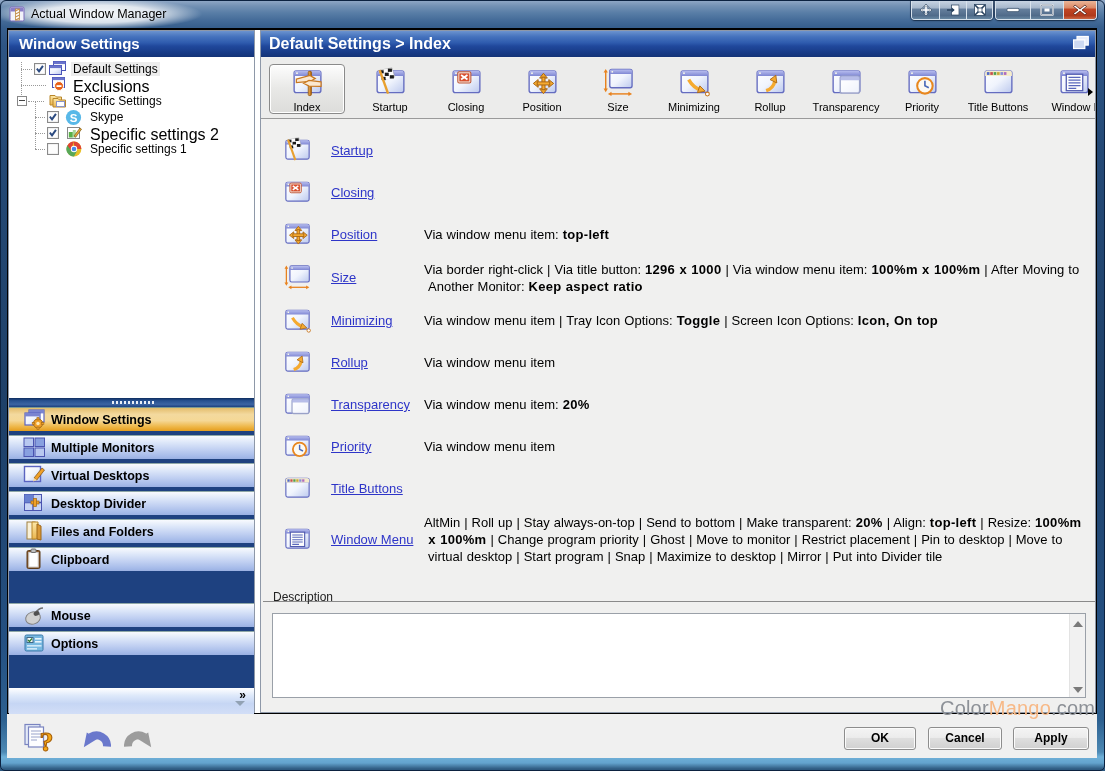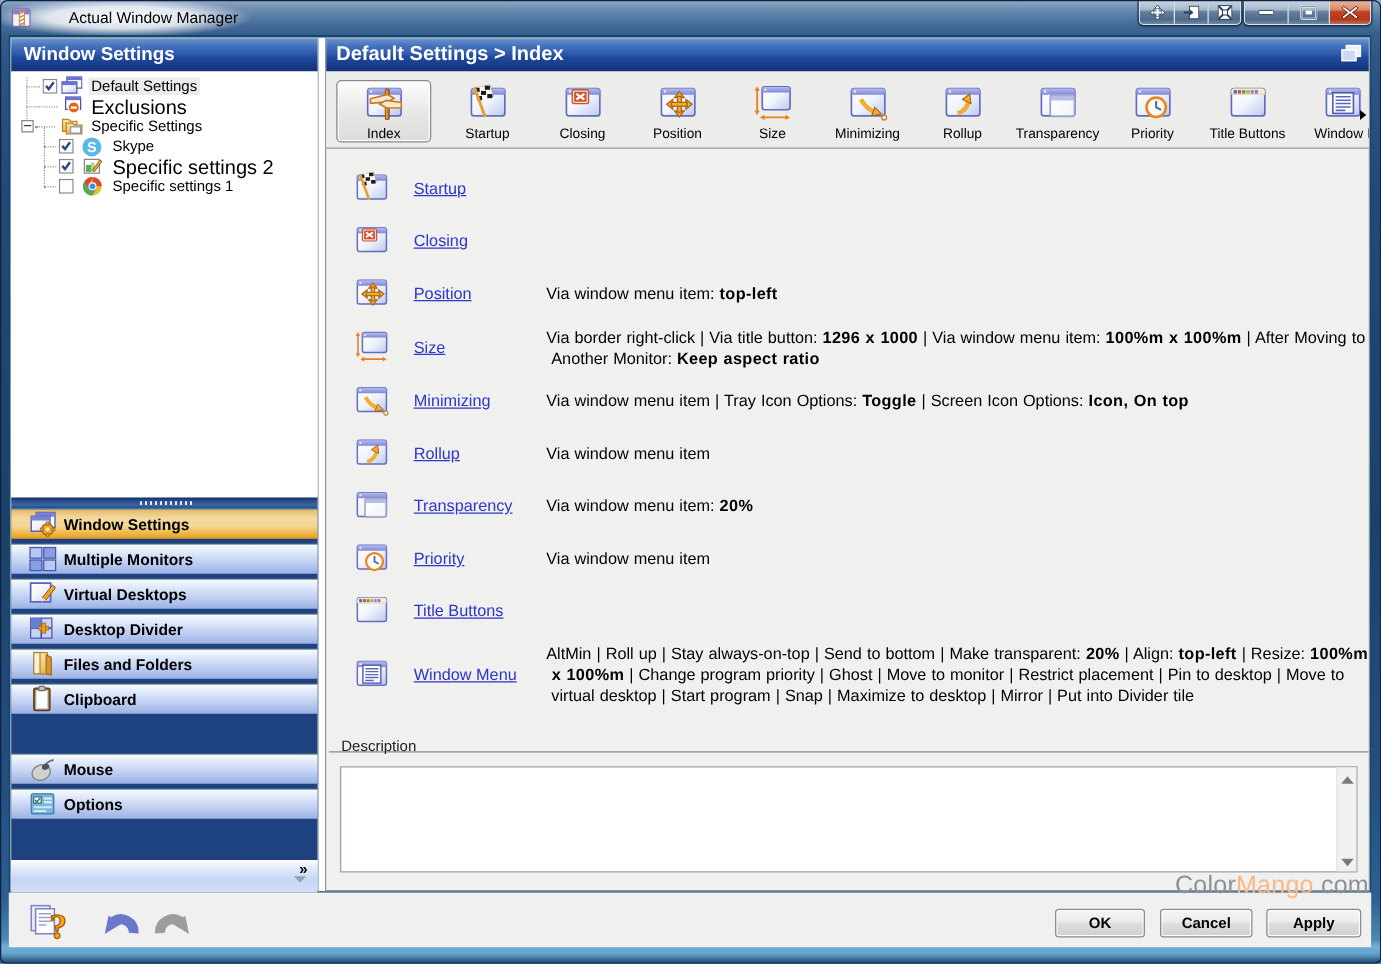--- a/index.html
+++ b/index.html
@@ -8,35 +8,35 @@
   font-family:"Liberation Sans", sans-serif;
   position:relative;
   background:linear-gradient(180deg,#93aac8 0px,#7391b4 6px,#587da6 13px,#456c99 20px,#375f8d 27px,#2e5584 45px,#244976 150px,#1e4068 420px,#245082 640px,#2d6090 720px,#4d89b4 752px,#6fb0d8 757px,#63a3cd 763px,#2e5a80 769px);
 }
 .frame-outer { position:absolute; inset:0; border:1px solid #0c2240; border-radius:6px 6px 5px 5px; pointer-events:none; }
 
 
 .titlebar { position:absolute; left:0; top:0; width:1105px; height:28px; }
 .titleglow { position:absolute; left:0px; top:1px; width:360px; height:27px;
   background:radial-gradient(ellipse 155px 23px at 97px 13px, rgba(255,255,255,0.97) 0%, rgba(255,255,255,0.8) 38%, rgba(255,255,255,0) 68%); }
-.apptitle { position:absolute; left:31px; top:7px; font-size:12.5px; color:#000;margin-left:24px; }
+.apptitle { position:absolute; left:31px; top:7px; font-size:12.5px; color:#000; }
 .appicon { position:absolute; left:9px; top:6px; width:16px; height:16px; }
 
 
 .capgroup { position:absolute; top:0px; height:20px; border:1px solid #d8e2ec; border-top:none; border-radius:0 0 4px 4px; box-shadow:0 1px 2px rgba(10,25,45,.5), 0 0 0 1px rgba(20,40,70,.55); overflow:hidden; display:flex; }
 .cg1 { left:911px; width:82px; }
 .cg2 { left:995px; width:102px; }
 .capbtn { height:100%; position:relative;
   background:linear-gradient(180deg,#ccd8e6 0%,#a7b8cc 40%,#647e9c 50%,#506b8a 82%,#6888a2 100%); }
 .capbtn + .capbtn { border-left:1px solid #d8e2ec; }
 .capbtn.red { background:linear-gradient(180deg,#edbb9e 0%,#dc8a68 40%,#c04424 50%,#b03a1c 82%,#cc6644 100%); }
 .capbtn svg { position:absolute; left:50%; top:50%; transform:translate(-50%,-50%); }
 
 
-.client { position:absolute; left:7px; top:28px; width:1090px; height:730px; background:#0c4a6e; }
+.client { position:absolute; left:7px; top:28px; width:1090px; height:730px; background:#000000; }
 
 
 .lpanel { position:absolute; left:1px; top:2px; width:247px; height:683px; border:1px solid #8e98a8; background:#fff; }
 .phead { position:absolute; left:0; width:100%; height:26px; padding-left:18px;
   background:linear-gradient(180deg,#6b93cf 0%,#4572bd 22%,#2f5cae 45%,#20489c 58%,#173a85 85%,#143377 100%);
   color:#fff; font-weight:bold; font-size:15px; line-height:25px; padding-left:10px; }
 .lpanel .phead { top:0; }
 .tree { position:absolute; left:0; top:27px; width:245px; height:339px; background:#fff; font-size:12px; color:#000; }
 .splitbar { position:absolute; left:0; top:367px; width:245px; height:9px;
   background:linear-gradient(180deg,#0e2d5e 0%,#27508f 30%,#3c64a2 70%,#1c4080 100%); }
@@ -68,21 +68,21 @@
 .tbitem { position:absolute; top:7px; width:76px; height:50px; text-align:center; }
 .tbitem svg { margin-top:1px; }
 .tblabel { position:absolute; left:0; bottom:2px; width:100%; font-size:11px; color:#000; }
 .tbmore { position:absolute; right:2px; top:30px; width:0; height:0; border-top:4px solid transparent; border-bottom:4px solid transparent; border-left:5px solid #000; }
 
 
 .rows { position:absolute; left:0; top:89px; width:834px; height:483px; }
 .rowsep { position:absolute; left:2px; top:570px; width:832px; height:1px; background:#8a8a8a; }
 .row-ico { position:absolute; left:23px; width:27px; height:27px; }
 .row-link { position:absolute; left:70px; font-size:13px; color:#2e35c8; text-decoration:underline; }
-.row-desc { position:absolute; left:163px; width:668px; font-size:13px; color:#000; line-height:17px; word-spacing:0.4px;margin-left:13px; }
+.row-desc { position:absolute; left:163px; width:668px; font-size:13px; color:#000; line-height:17px; word-spacing:0.4px; }
 .row-desc b { letter-spacing:0.3px; }
 .row-desc b { font-weight:bold; }
 
 
 .desclabel { position:absolute; left:12px; top:559px; font-size:12px; color:#222; }
 .descbox { position:absolute; left:11px; top:582px; width:814px; height:85px; background:#fff; border:1px solid #9aa0a8; }
 .sbar { position:absolute; right:0; top:0; width:16px; height:83px; background:#f1f1f1; border-left:1px solid #e3e3e3; }
 .sb-up { position:absolute; left:3px; top:7px; width:0; height:0; border-left:5px solid transparent; border-right:5px solid transparent; border-bottom:6px solid #7a7a7a; }
 .sb-dn { position:absolute; left:3px; bottom:4px; width:0; height:0; border-left:5px solid transparent; border-right:5px solid transparent; border-top:6px solid #7a7a7a; }
 

